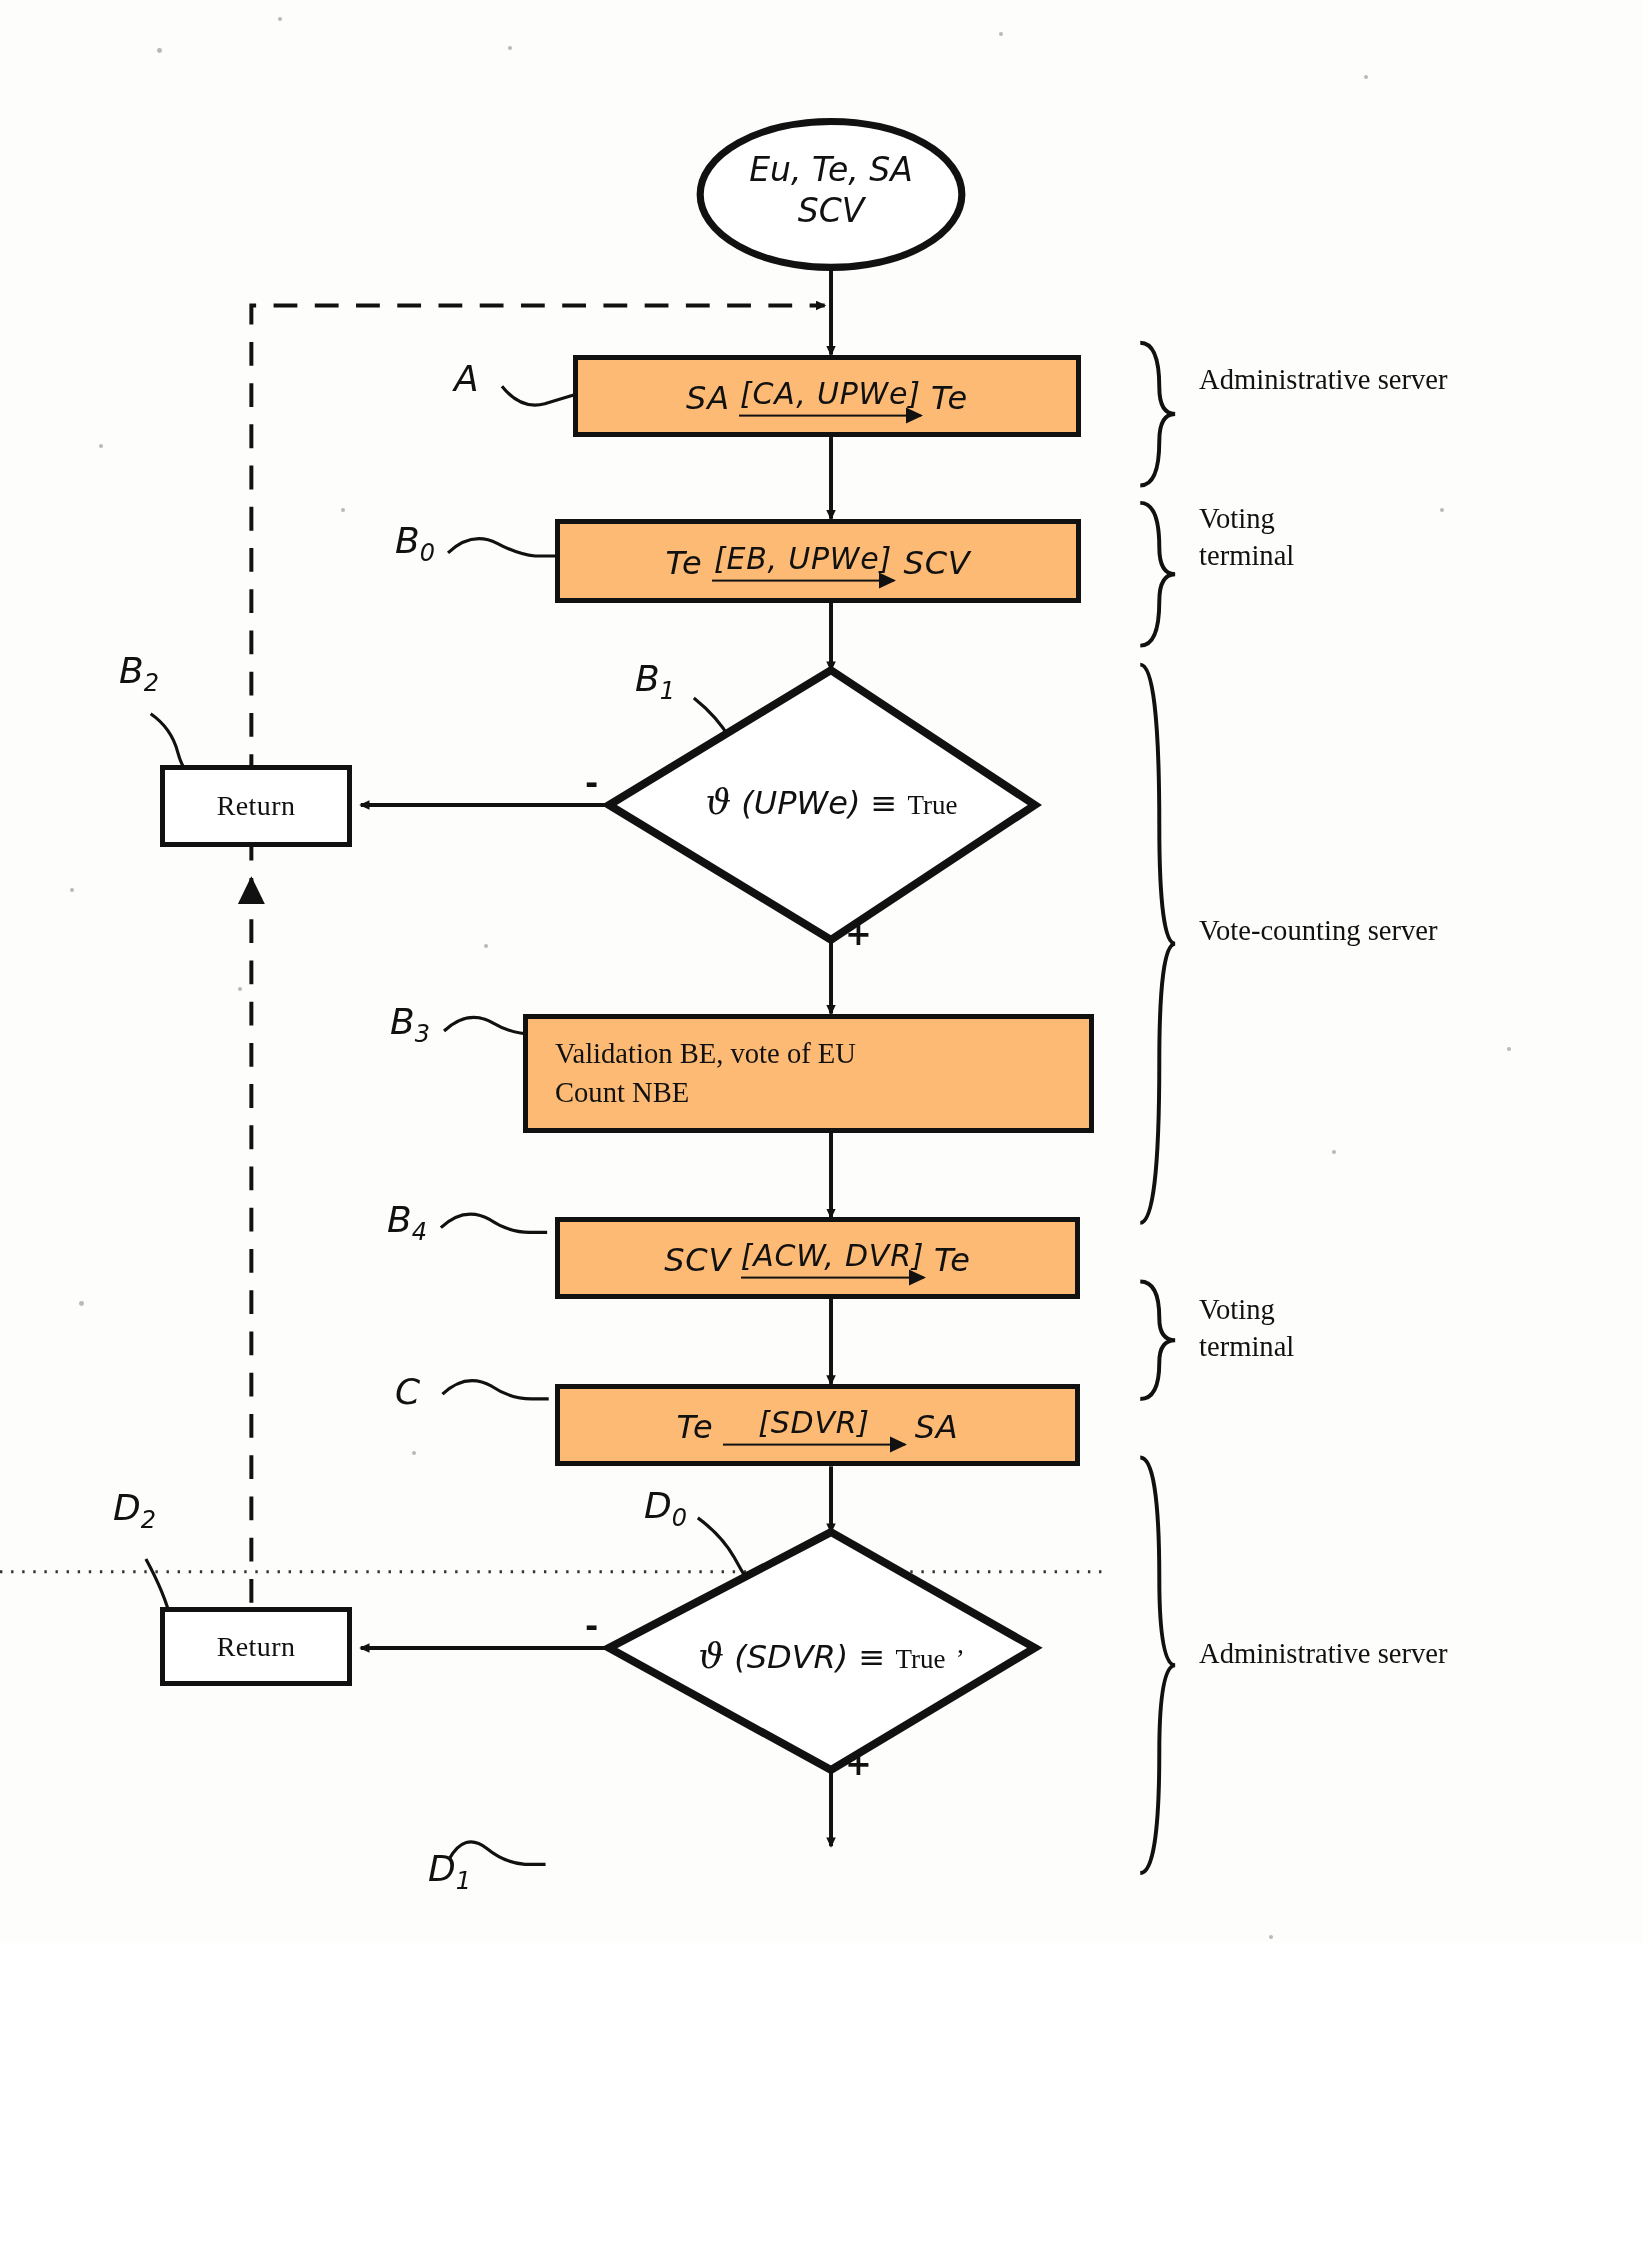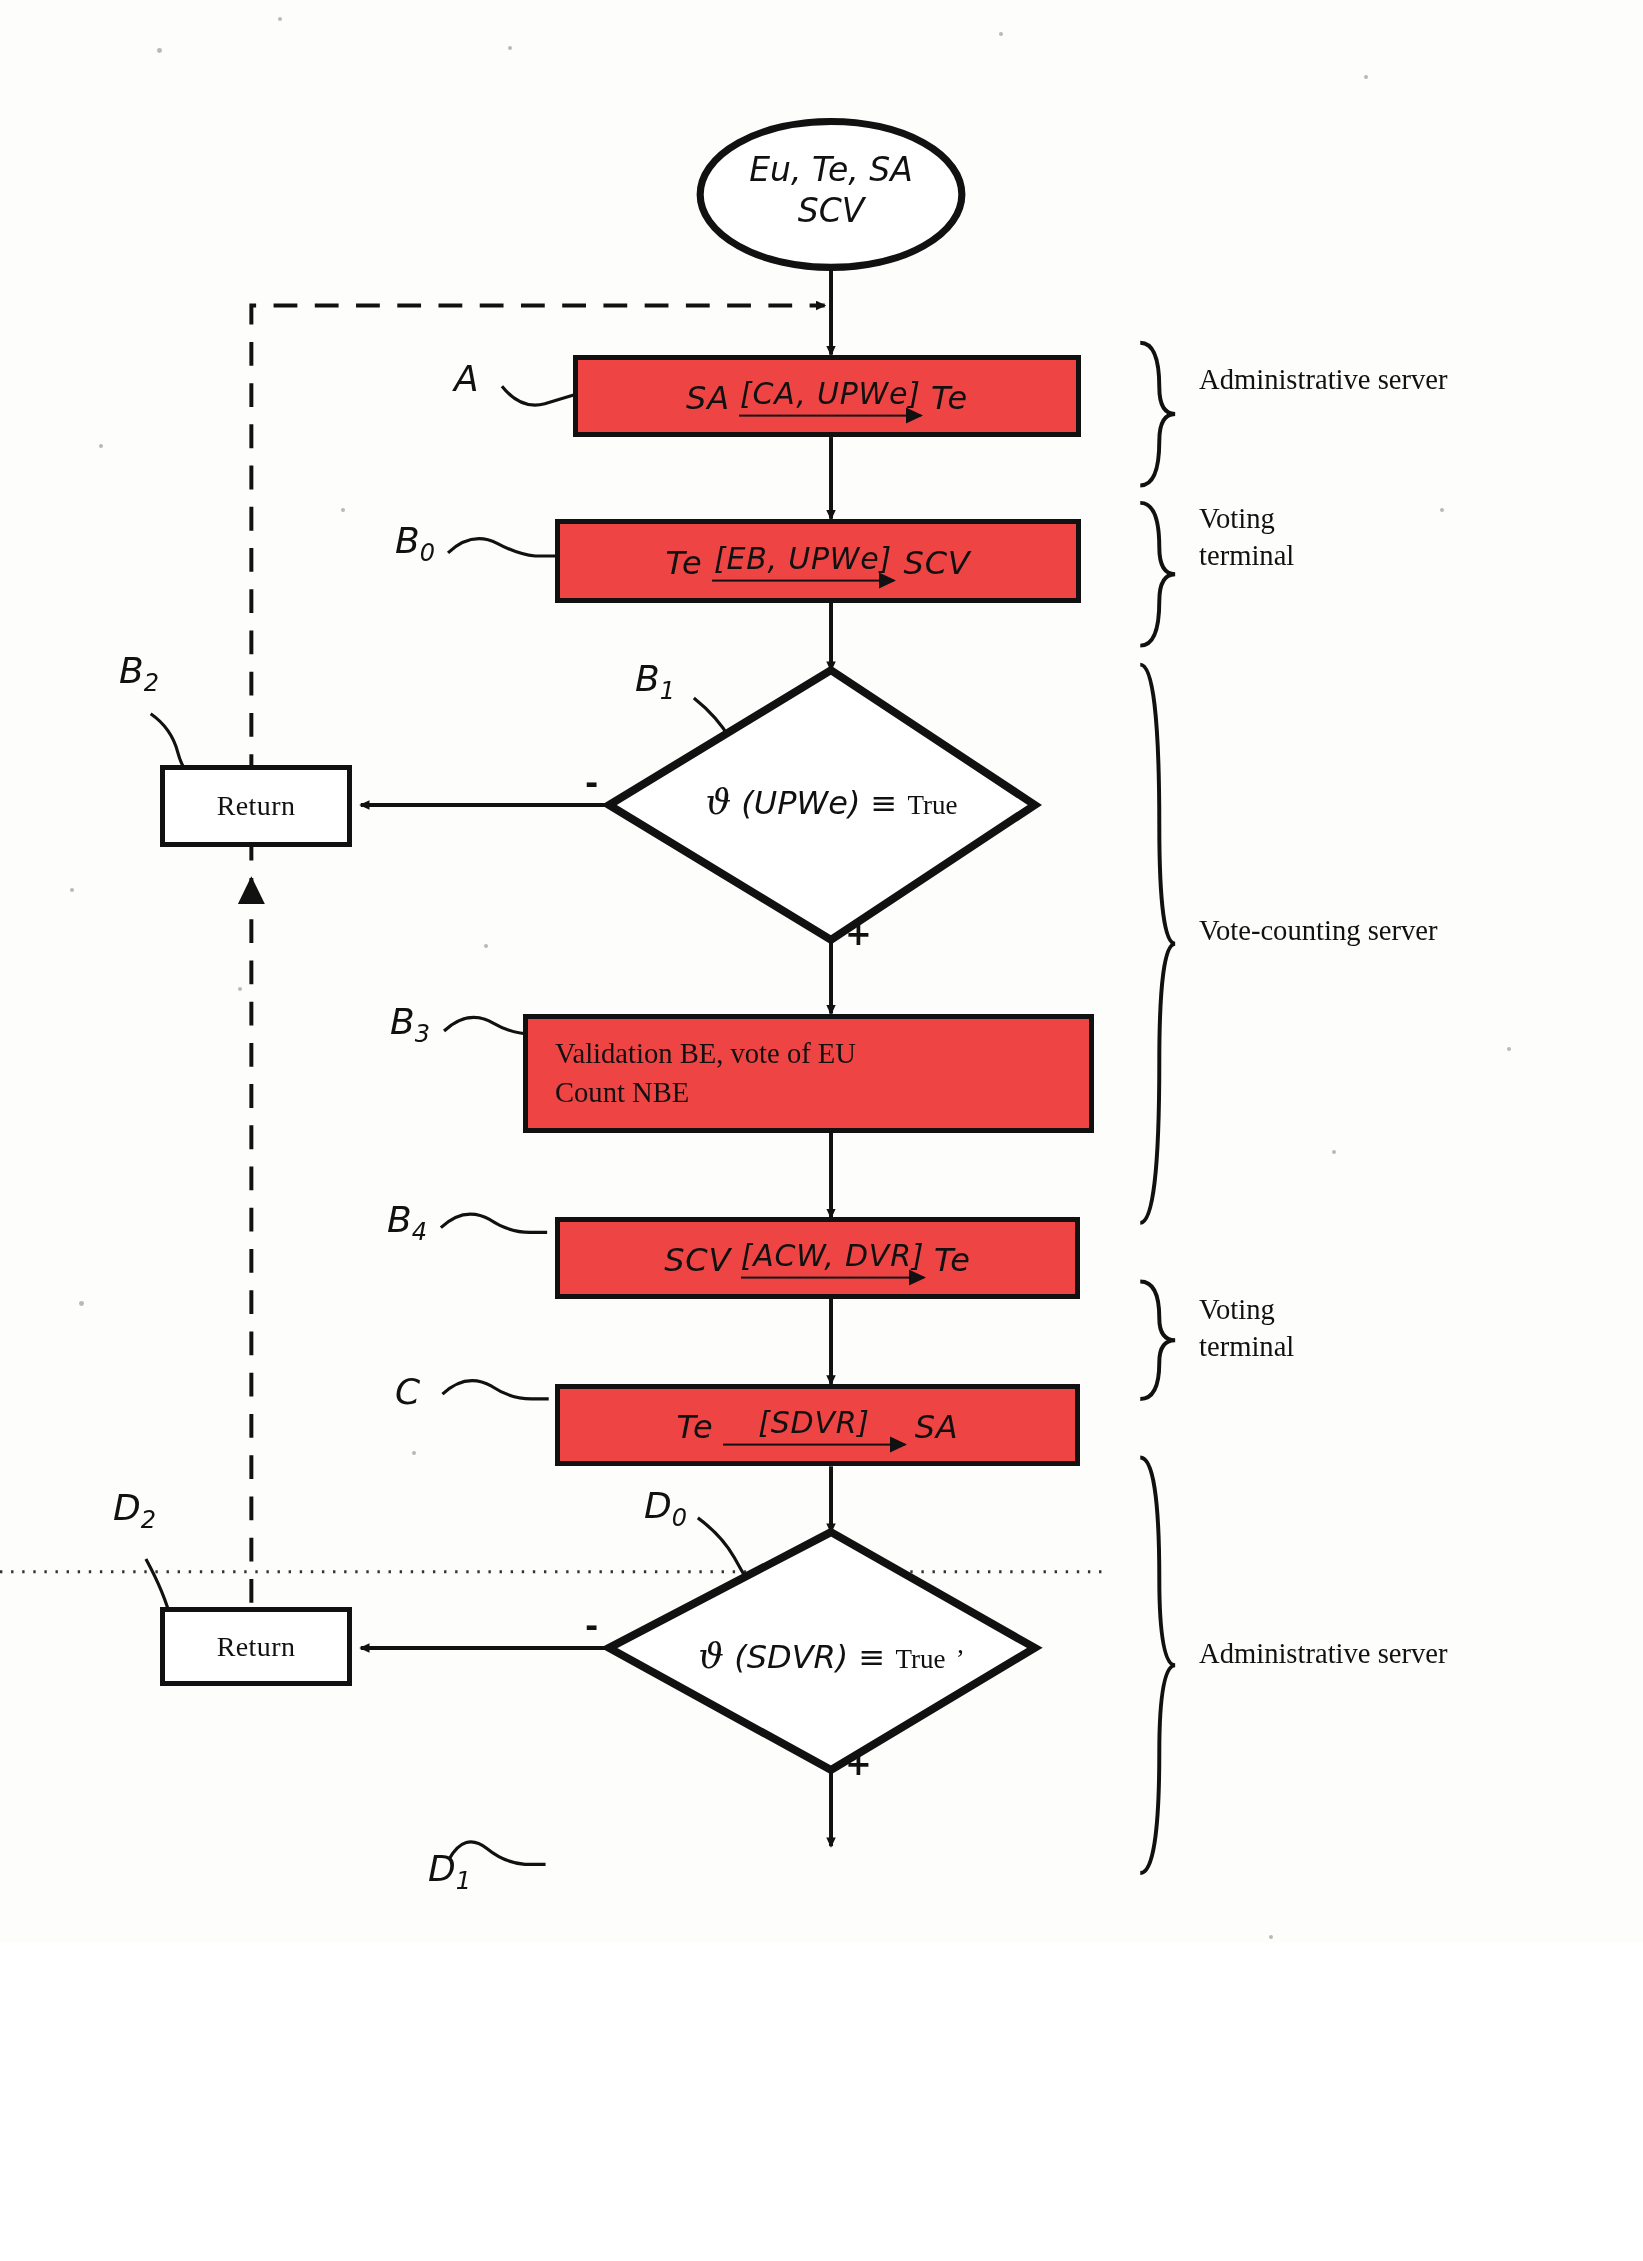--- a/index.html
+++ b/index.html
@@ -8,21 +8,21 @@
     position:relative;
     width:1643px;height:1943px;
     background:#fdfdfb;
     overflow:hidden;
   }
   
   .abs{position:absolute;}
   .node-box{
     position:absolute;
     border:5.6px solid #111;
-    background:#ef4444;
+    background:#fdba74;
     box-sizing:border-box;
     display:flex;align-items:center;
   }
   .return-box{
     position:absolute;
     border:5.6px solid #111;
     background:#fff;
     box-sizing:border-box;
     display:flex;align-items:center;justify-content:center;
     font-family:"Liberation Serif",serif;

